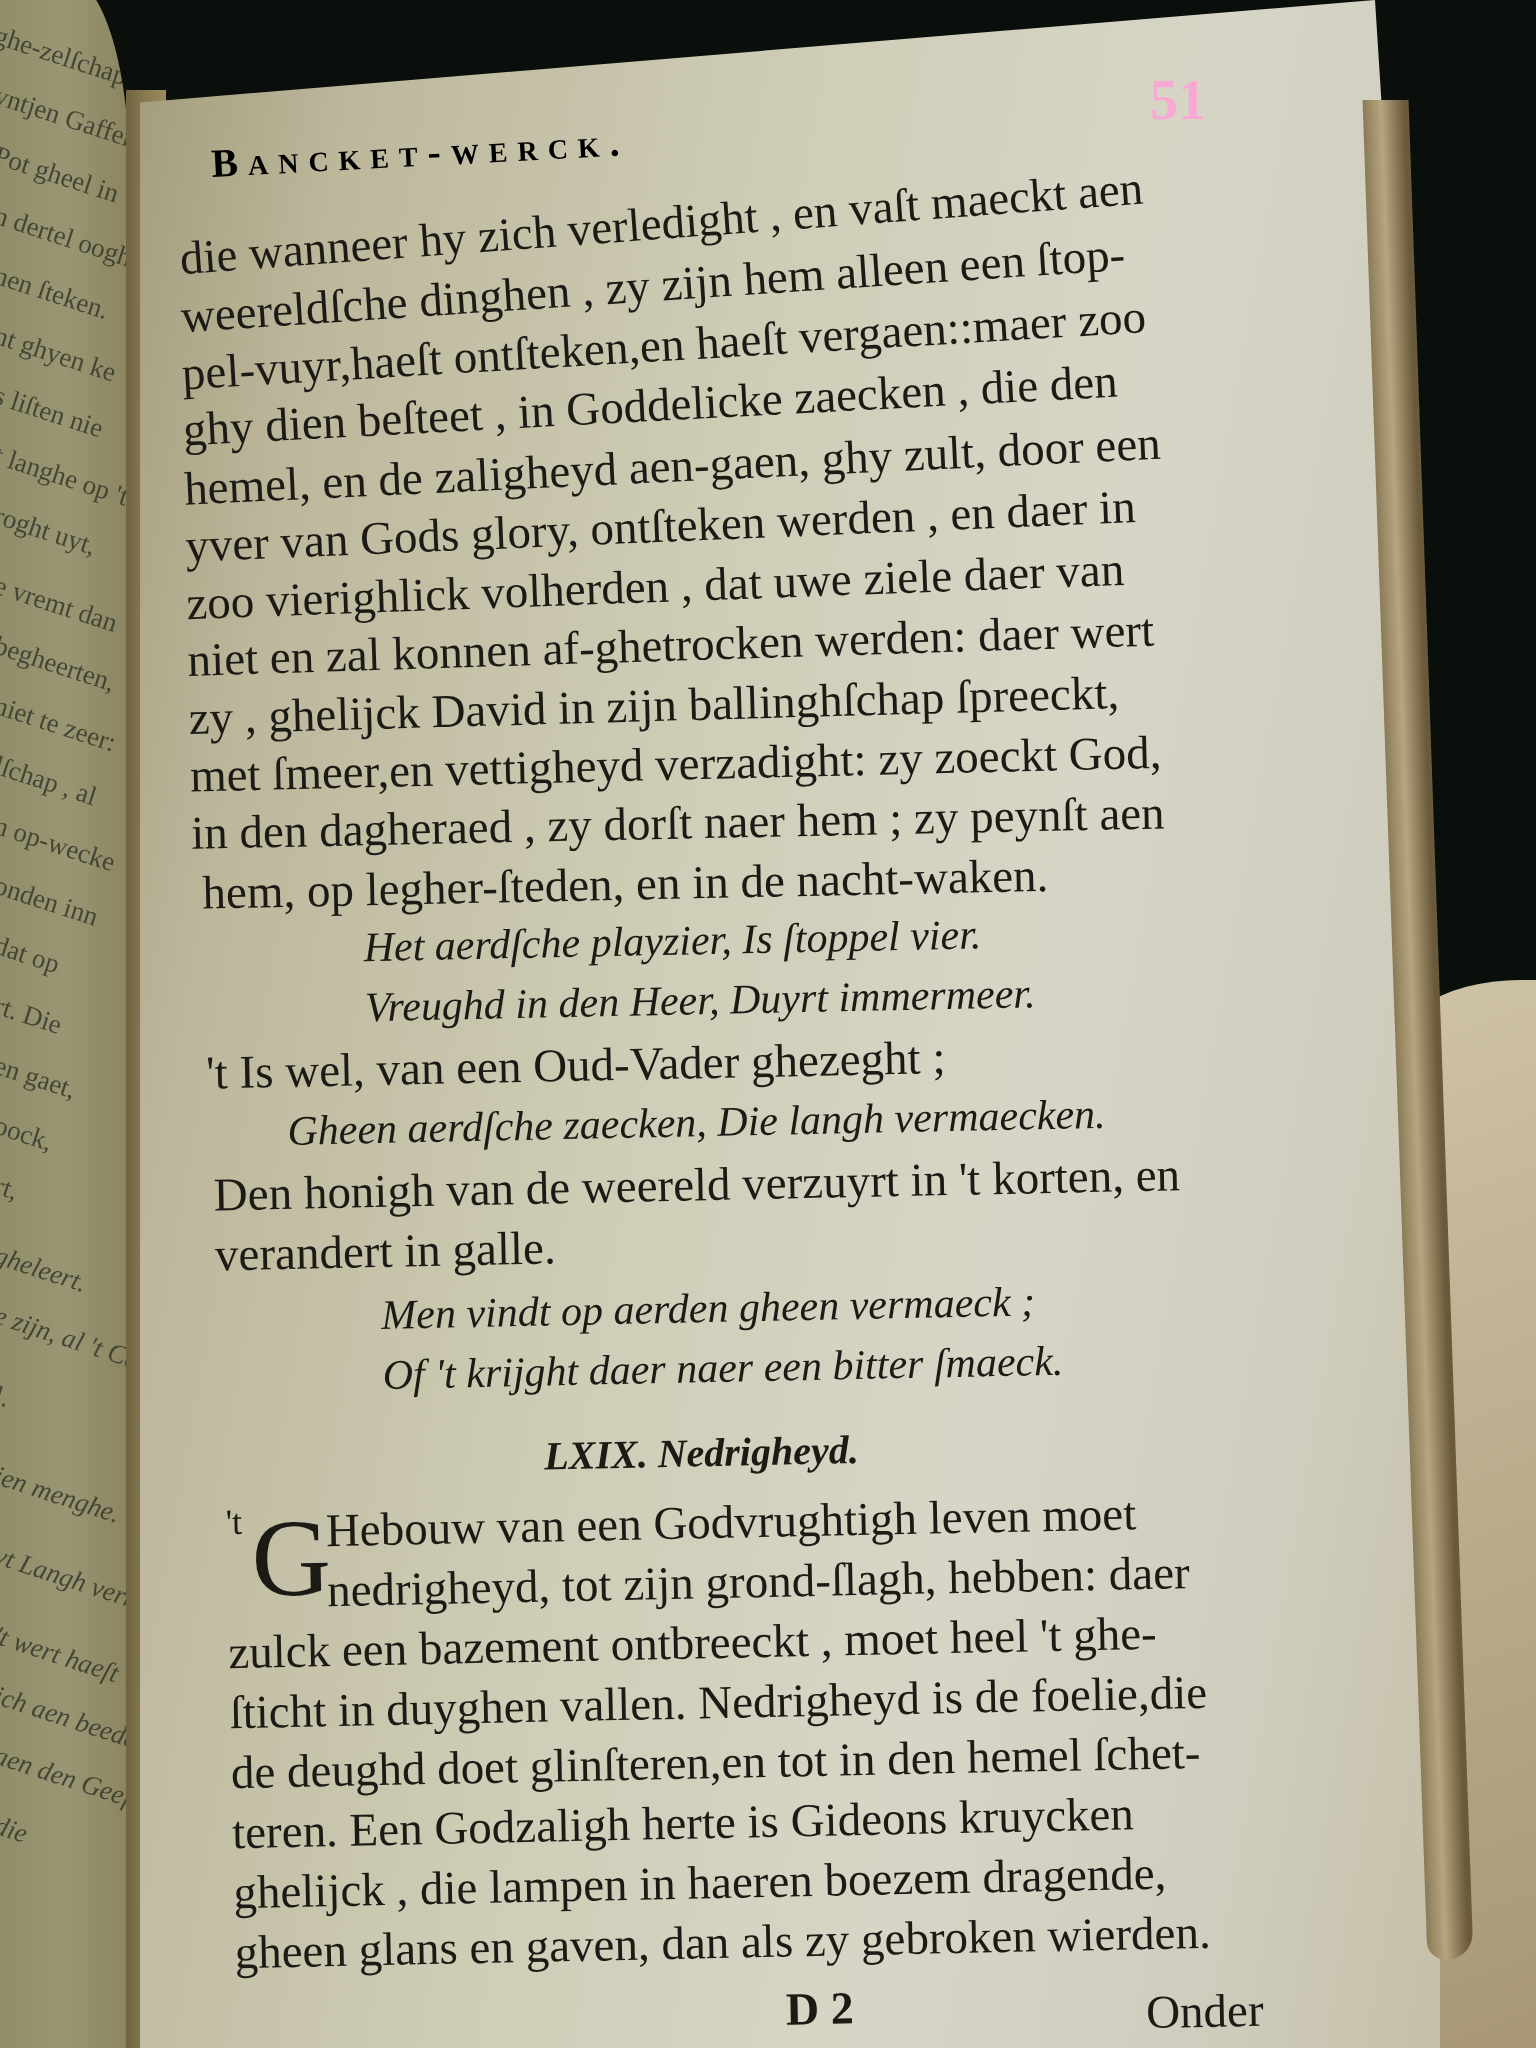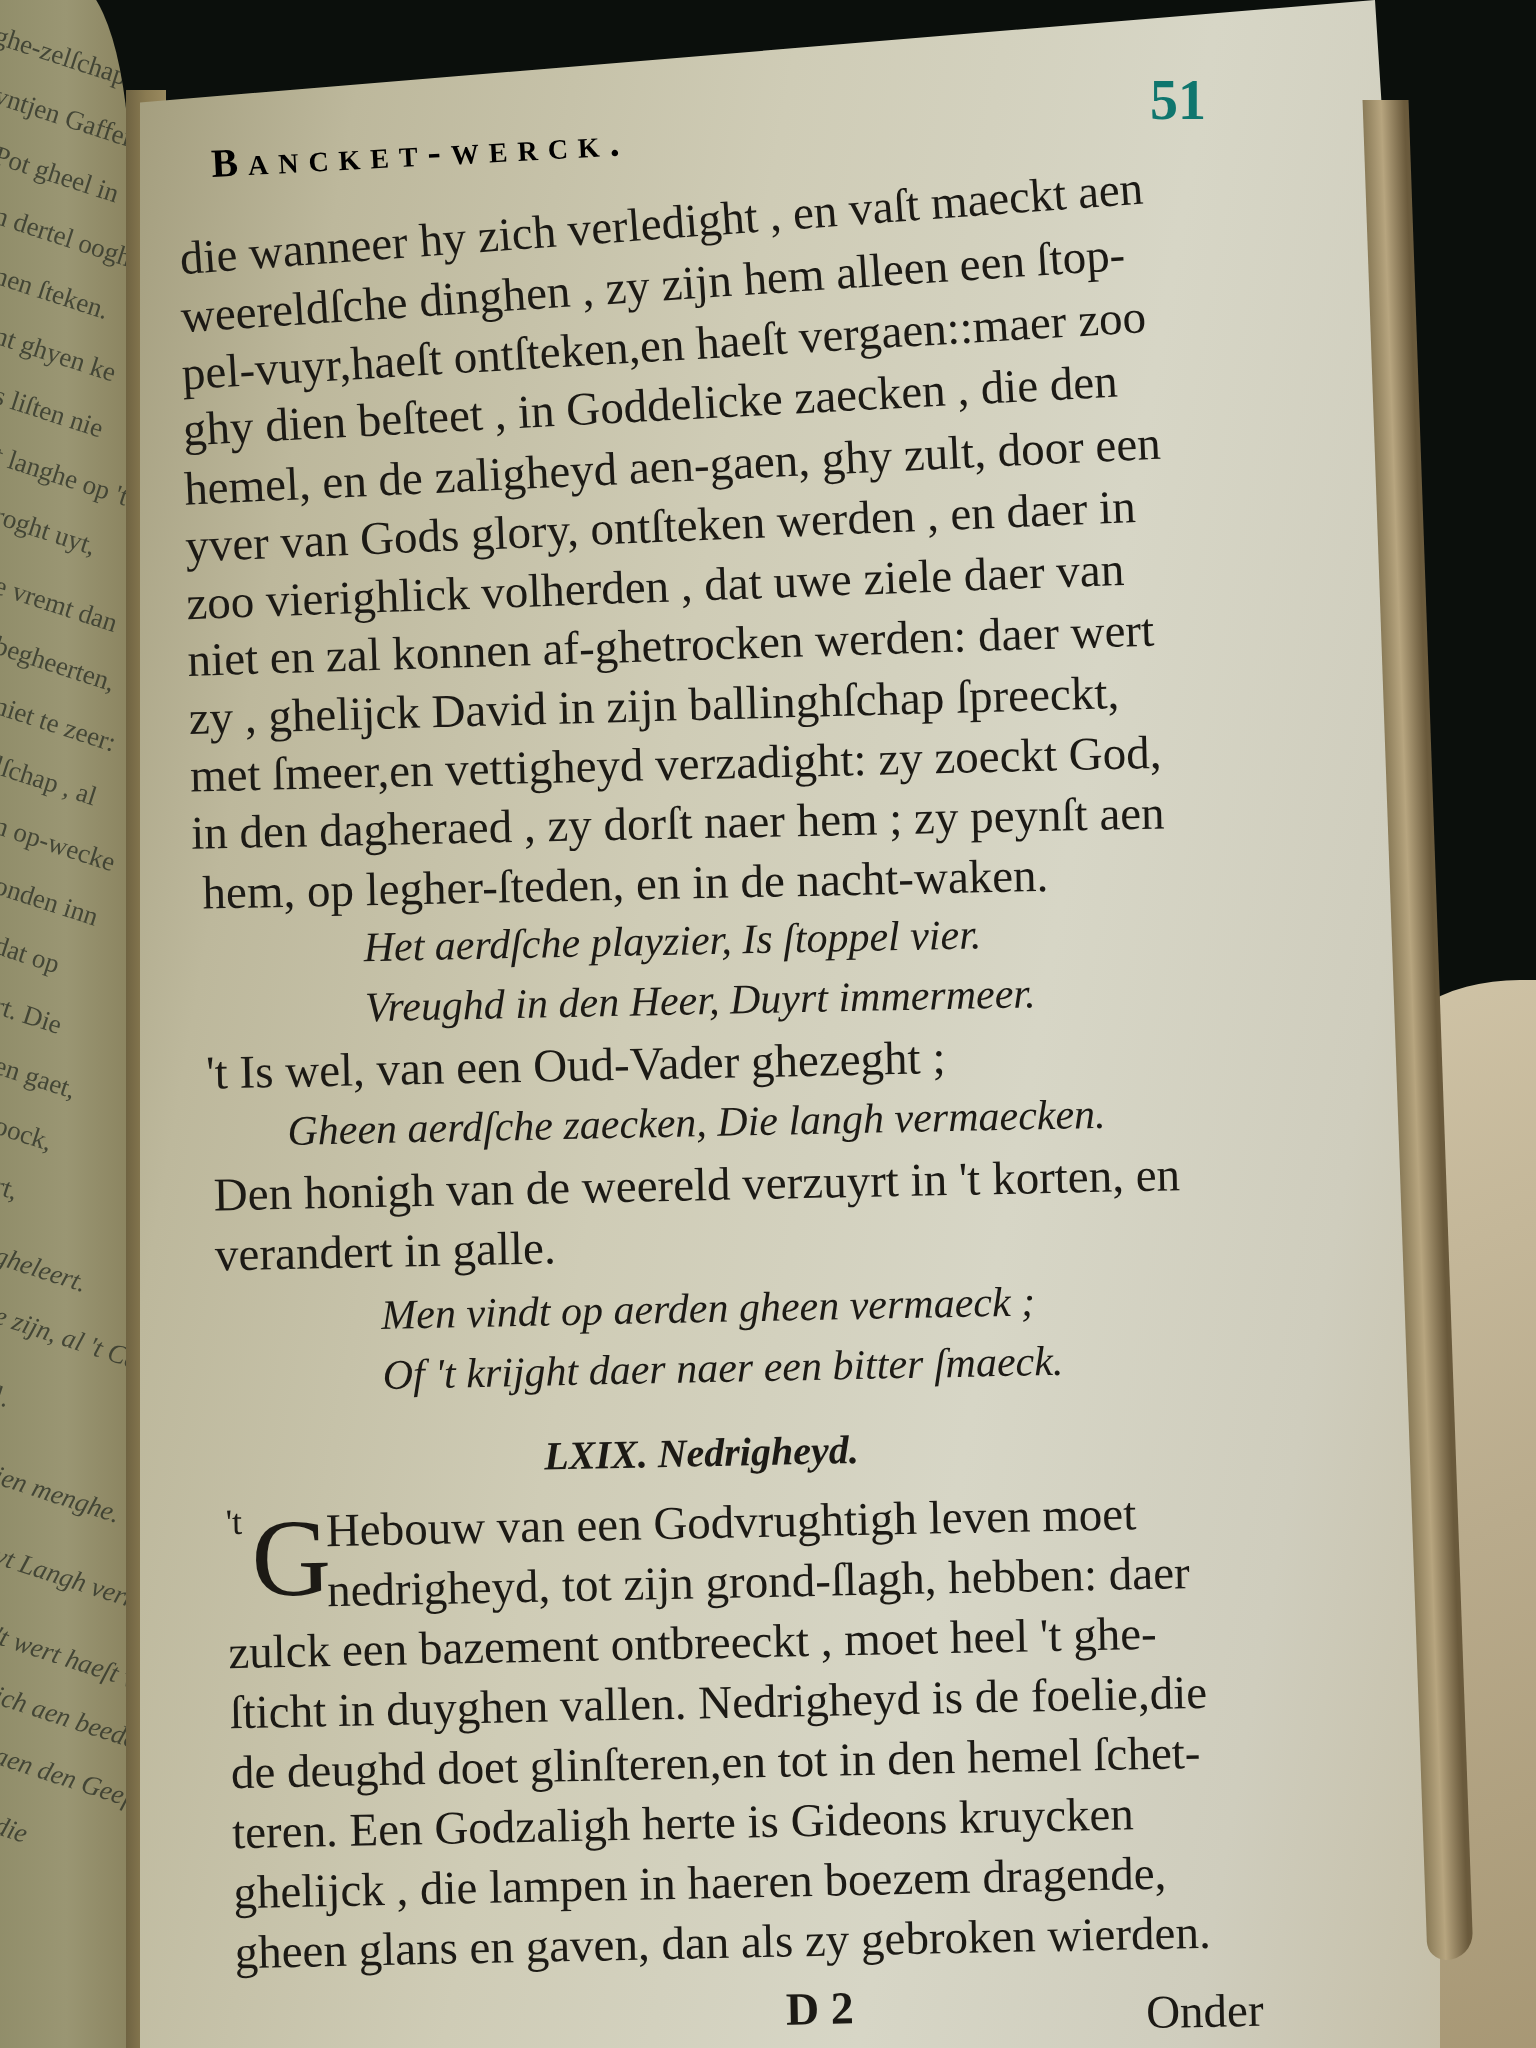--- a/index.html
+++ b/index.html
@@ -45,21 +45,21 @@
       transform: skewX(2deg);
       border-radius: 0 0 30px 20px;
     }
     .text-block {
       position: absolute; left: 175px; top: 60px; width: 1100px;
       color: #1c1a15;
       transform: rotate(-1.2deg); transform-origin: left top;
     }
     .page-number {
       position: absolute; left: 1150px; top: 68px;
-      font-size: 56px; font-weight: bold; color: #0f766e;
+      font-size: 56px; font-weight: bold; color: #f9a8d4;
     }
     .running-head {
       position: absolute; left: 210px; top: 140px;
       font-size: 40px; font-weight: bold; letter-spacing: 10px;
       font-variant: small-caps;
       transform: rotate(-3deg); transform-origin: left top;
     }
     .line {
       position: absolute; white-space: nowrap;
       font-size: 47px; line-height: 1;

